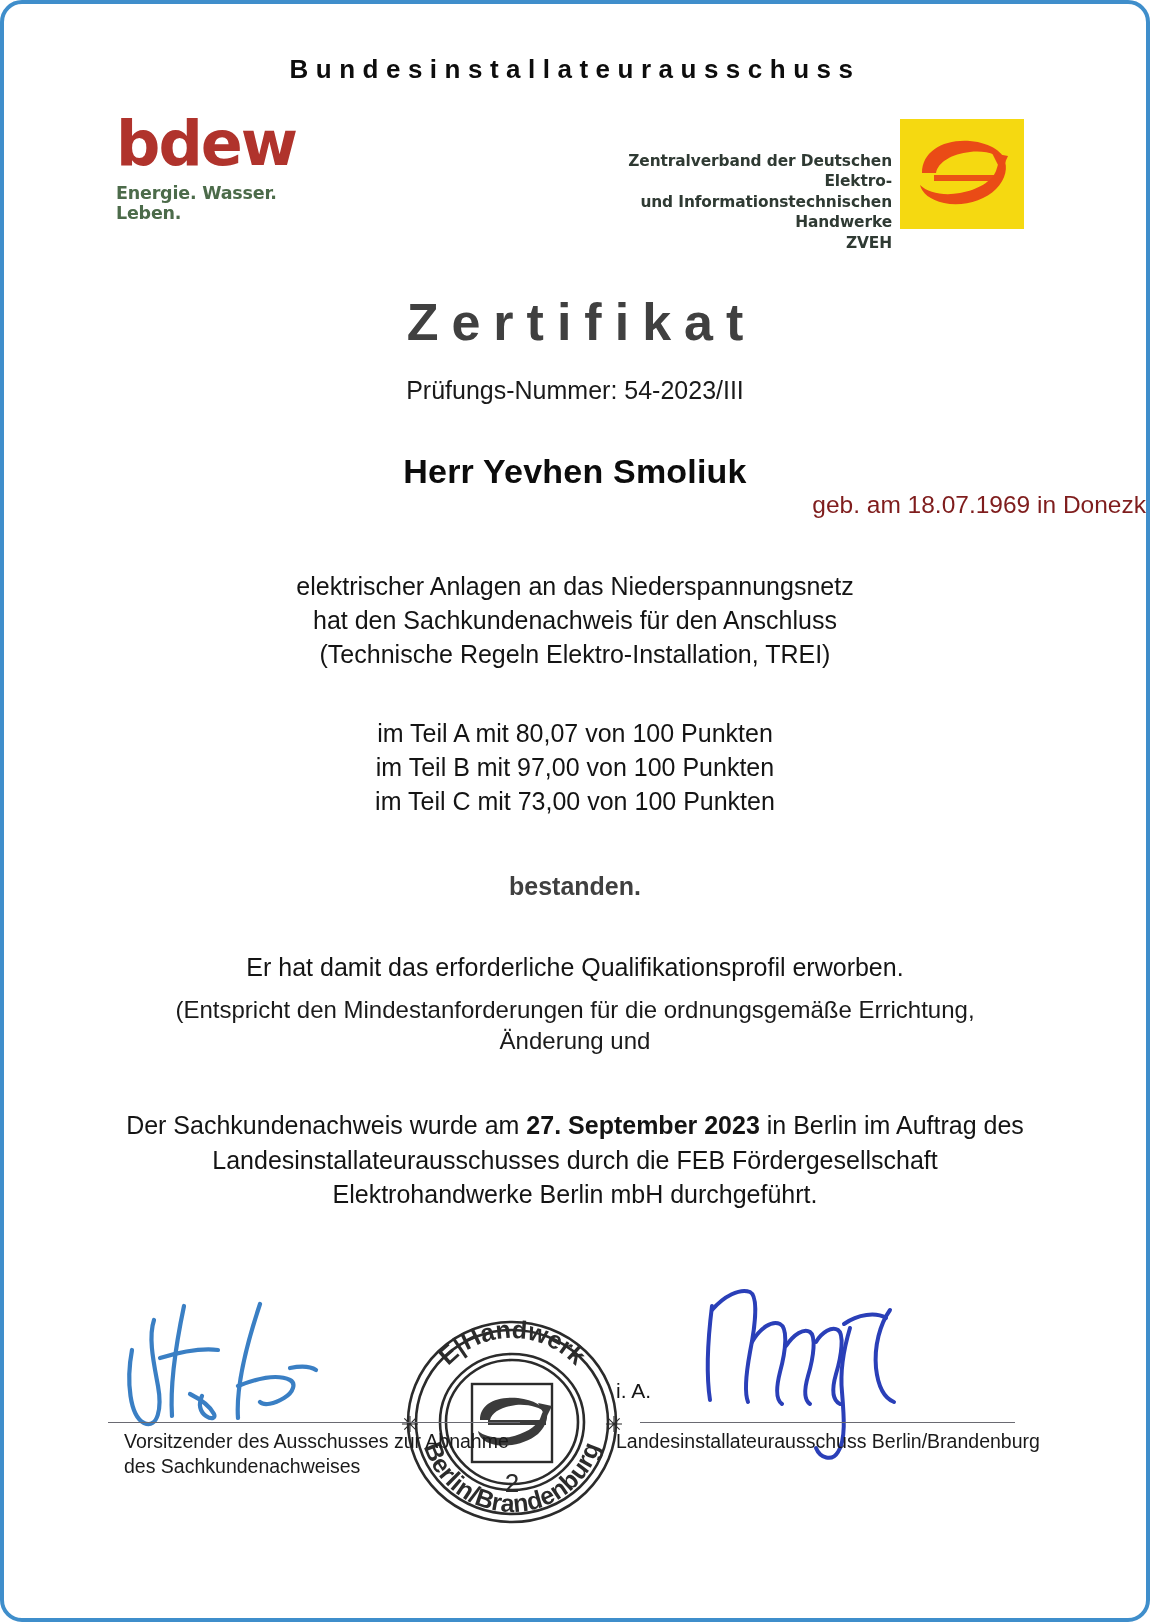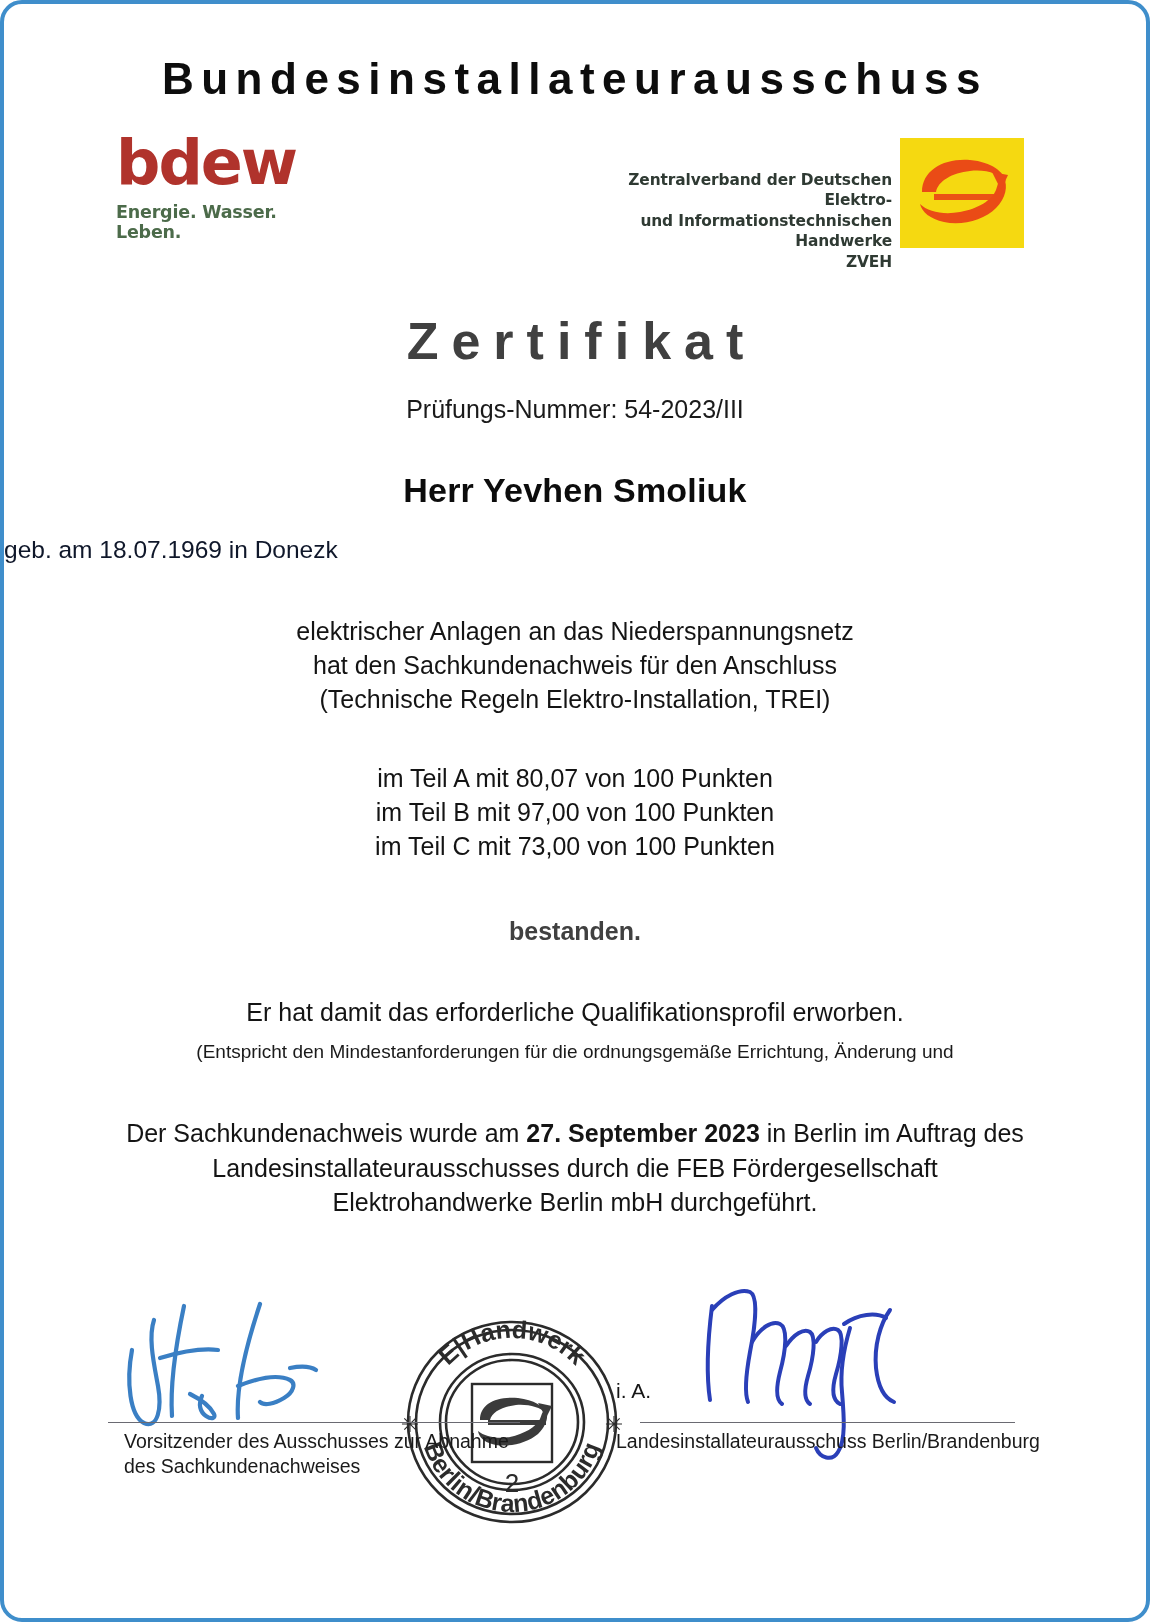--- a/index.html
+++ b/index.html
@@ -28,21 +28,21 @@
 
   .sheet {
     position: absolute;
     inset: 0;
     padding: 0;
   }
 
   
   .doc-header {
     text-align: center;
-    font-size: 44px;
+    font-size: 26px;
     font-weight: bold;
     letter-spacing: 7.5px;
     color: #0d0d0d;
     padding-top: 50px;
     font-family: "Liberation Sans", sans-serif;
   }
 
   
   .logo-band {
     position: relative;
@@ -118,24 +118,23 @@
   .person-name {
     text-align: center;
     margin-top: 47px;
     font-size: 34px;
     font-weight: bold;
     color: #0c0c0c;
     letter-spacing: 0.2px;
   }
 
   .birth {
-    text-align: left;
-    margin-top: 26px;
+    text-align: right;
     font-size: 24.5px;
-    color: #0f172a;
+    color: #7f1d1d;
   }
 
   .body-block {
     text-align: center;
     margin-top: 50px;
     font-size: 25px;
     line-height: 1.36;
     color: #141414;
   }
 
@@ -159,21 +158,21 @@
   .qualif {
     text-align: center;
     margin-top: 52px;
     font-size: 25px;
     color: #141414;
   }
 
   .fineprint {
     text-align: center;
     margin-top: 13px;
-    font-size: 19px;
+    font-size: 24px;
     line-height: 1.28;
     color: #1a1a1a;
     padding: 0 120px;
     font-family: "Liberation Sans", sans-serif;
   }
 
   .issued {
     text-align: center;
     margin-top: 52px;
     font-size: 25px;

